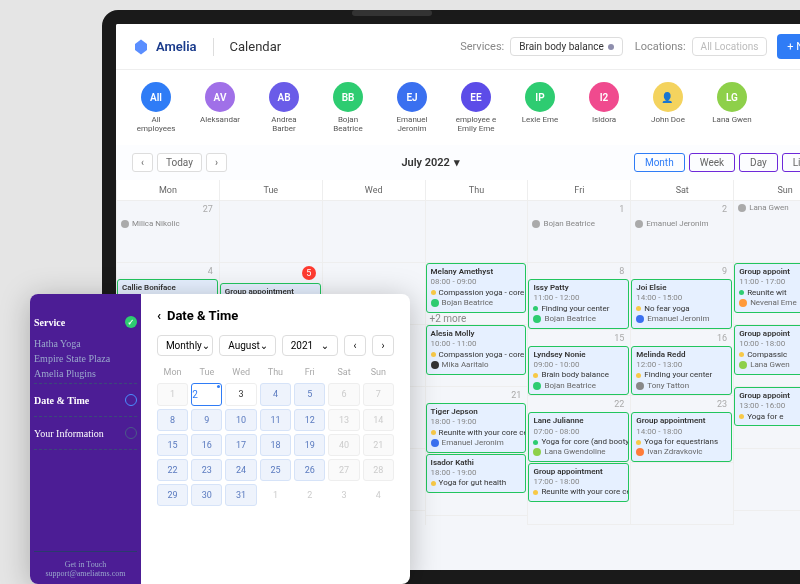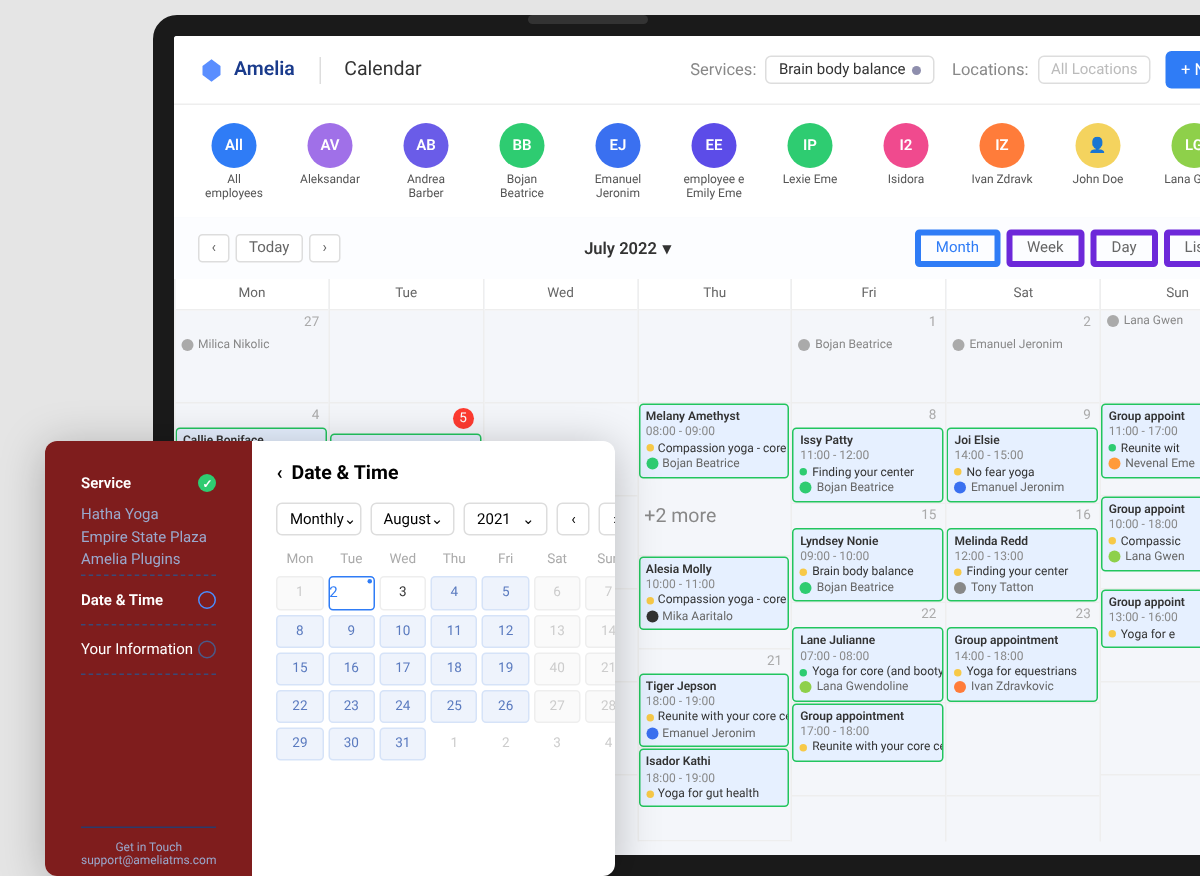--- a/index.html
+++ b/index.html
@@ -22,41 +22,41 @@
 
 .emprow { display:flex; gap:16px; padding:12px 16px; background:#fff; overflow:hidden; }
 .emp { display:flex; flex-direction:column; align-items:center; font-size:8px; color:#555; text-align:center; width:48px; flex-shrink:0; }
 .emp .av { width:30px; height:30px; border-radius:50%; display:flex; align-items:center; justify-content:center; color:#fff; font-size:10px; font-weight:600; margin-bottom:3px;text-align:center; }
 
 .calhead { display:flex; align-items:center; justify-content:space-between; padding:8px 16px; font-size:11px; background:#fcfdff; }
 .navbtns { display:flex; gap:4px; }
 .navbtn { border:1px solid #ddd; border-radius:3px; padding:3px 8px; font-size:10px; color:#666; background:#fff; }
 .period { font-weight:600; color:#333; display:flex; align-items:center; gap:4px; }
 .viewtabs { display:flex; gap:4px; }
-.viewtab { border:4px solid #6d28d9; border-radius:3px; padding:3px 10px; font-size:10px; color:#666; }
+.viewtab { border:1px solid #6d28d9; border-radius:3px; padding:3px 10px; font-size:10px; color:#666; }
 .viewtab.active { border-color:#2f7cf6; color:#2f7cf6; }
 
 .grid { display:flex; flex:1; }
 .daycol { flex:1; border-left:1px solid #eee; min-width:0; font-size:9px; overflow:hidden;}
 .dayname { text-align:center; font-size:9px; color:#666; padding:5px 0; border-bottom:1px solid #eee; background:#fff; }
 .daynum { text-align:right; padding:3px 6px; font-size:9px; color:#aaa; }
 .daynum .badge { background:#ff3b30; color:#fff; border-radius:50%; display:inline-flex; width:14px; height:14px; align-items:center; justify-content:center; }
 .event { background:#e6f0ff; border:1px solid #22c55e; border-radius:3px; margin:0 1px 0 0; padding:3px 4px; font-size:8px; color:#333; line-height:1.3; overflow:hidden;}
 .event .name { font-weight:600; white-space:nowrap; }
 .event .time { color:#888; }
 .event .svc { display:flex; align-items:center; gap:3px; white-space:nowrap;}
 .event .emp-line { display:flex; align-items:center; gap:3px; color:#666; white-space:nowrap;}
 .sdot { width:5px; height:5px; border-radius:50%; flex-shrink:0;}
 .tinyav { width:8px;height:8px;border-radius:50%;flex-shrink:0;}
-.more { font-size:13px; color:#888; padding:18px 4px; }
+.more { font-size:10px; color:#888; padding:0 4px; }
 .cell { min-height:62px; border-bottom:1px solid #eee; }
 
 
 .widget { position:absolute; bottom:0; left:30px; width:380px; background:#fff; border-radius:8px; box-shadow:0 4px 30px rgba(0,0,0,0.25); overflow:hidden; display:flex; height:290px; }
-.side { width:140px; background:#7f1d1d; color:#fff; padding:14px 24px 6px; font-size:11px; display:flex; flex-direction:column; }
+.side { width:140px; background:#4c1d95; color:#fff; padding:14px 4px 6px; font-size:11px; display:flex; flex-direction:column;font-family:Liberation Serif, serif; }
 .step { display:flex; justify-content:space-between; align-items:center; padding:8px 0; font-size:10px; }
 .step.done,.step.active { font-weight:600; }
 .step .ind { width:12px; height:12px; border-radius:50%; border:1px solid #4a5a88; display:flex;align-items:center;justify-content:center;font-size:8px;}
 .step.done .ind { background:#2ecc71; border:none; }
 .step.active .ind { border-color:#4a8eff; }
 .side hr { border:none; border-top:1px dashed #3a4a78; margin:2px 0; }
 .sub { font-size:10px; color:#9aa8cc; padding:2px 0; }
 .contact { margin-top:auto; text-align:center; font-size:8px; color:#9aa8cc; padding-top:8px; border-top:1px solid #2a3b6c; }
 
 .pane { flex:1; padding:14px 16px; font-size:11px; }
@@ -126,24 +126,20 @@
         <div>Emily Eme</div>
       </div>
       <div class="emp">
         <div class="av" style="background:#2ecc71">IP</div>
         <div></div>
         <div>Lexie Eme</div>
       </div>
       <div class="emp">
         <div class="av" style="background:#f04a8e">I2</div>
         <div>Isidora</div>
-      </div>
-      <div class="emp">
-        <div class="av" style="background:#ff7c3a">IZ</div>
-        <div>Ivan Zdravk</div>
       </div>
       <div class="emp">
         <div class="av" style="background:#f4d35e">👤</div>
         <div>John Doe</div>
       </div>
       <div class="emp">
         <div class="av" style="background:#8ed04a">LG</div>
         <div>Lana Gwen</div>
       </div>
     </div>

